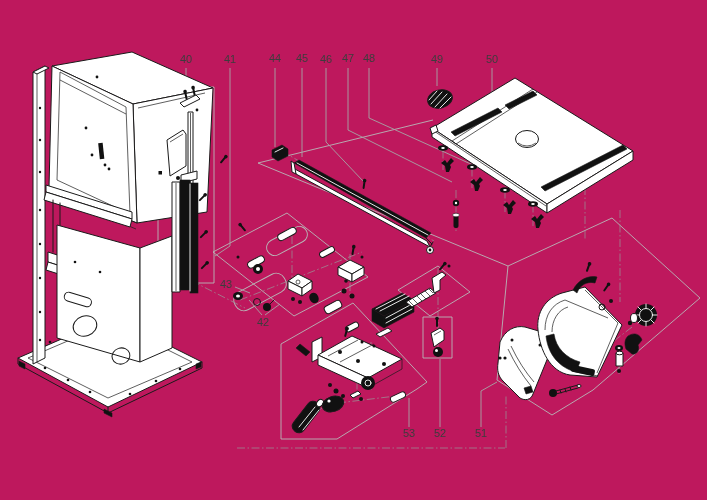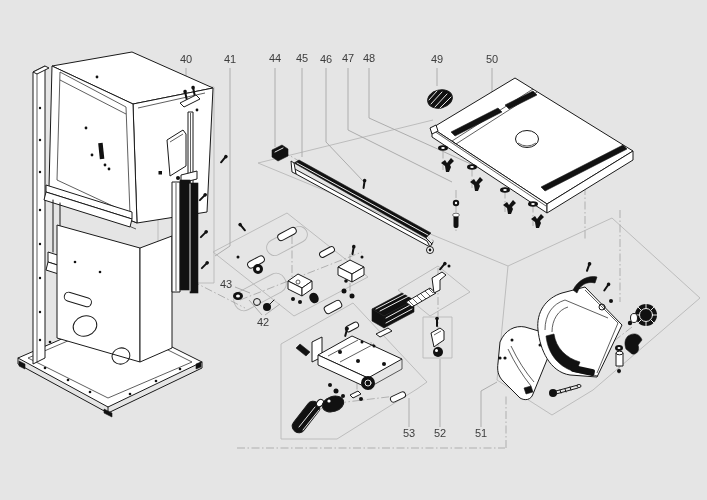--- a/index.html
+++ b/index.html
@@ -1,16 +1,16 @@
 <!DOCTYPE html>
 <html><head>
 <meta charset="utf-8">
 <style>
   html,body{margin:0;padding:0;background:#ffffff;}
-  .stage{position:relative;width:707px;height:500px;background:#e5e5e5;overflow:hidden;}
+  .stage{position:relative;width:707px;height:500px;background:#be185d;overflow:hidden;}
   svg{position:absolute;left:0;top:0;}
   text.callout{font-family:"Liberation Sans",sans-serif;font-size:11px;fill:#3d3d3d;}
   .art{stroke:#1a1a1a;fill:none;stroke-width:1;stroke-linejoin:round;stroke-linecap:round;}
   .artw{stroke:#1a1a1a;fill:#ffffff;stroke-width:1;stroke-linejoin:round;}
   .artb{stroke:#1a1a1a;fill:#111111;stroke-width:.6;stroke-linejoin:round;}
   .thin{stroke:#1a1a1a;fill:none;stroke-width:.7;}
   .lead{stroke:#a6a6a6;fill:none;stroke-width:.9;}
   .zone{stroke:#b8b8b8;fill:none;stroke-width:.9;stroke-linejoin:round;}
   .axis{stroke:#9a9a9a;fill:none;stroke-width:.7;stroke-dasharray:8 2.5 1.5 2.5;}
   .wht{stroke:#ffffff;fill:none;stroke-width:.9;stroke-linecap:round;}

